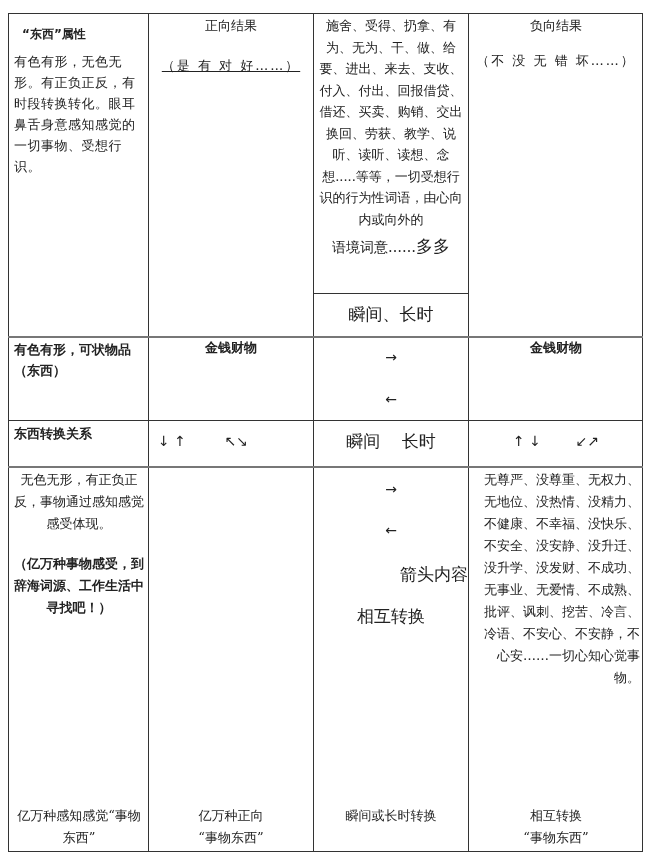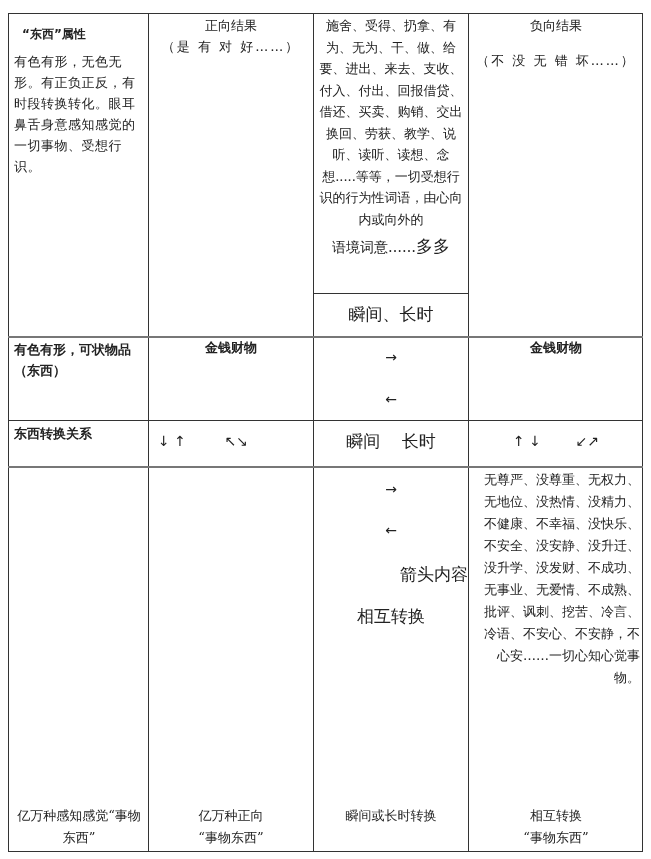--- a/index.html
+++ b/index.html
@@ -33,21 +33,21 @@
   <div class="hl" style="left:0;top:407px;width:635px;border-top:1.5px solid #333;"></div>
   <div class="hl" style="left:0;top:453px;width:635px;"></div>
 
   <div class="cell" style="left:6px;top:8px;width:130px;">
     <div class="title" style="margin-left:8px;margin-bottom:4px;">“东西”属性</div>
     <div class="para" style="letter-spacing:0.5px;">有色有形，无色无形。有正负正反，有时段转换转化。眼耳鼻舌身意感知感觉的一切事物、受想行识。</div>
   </div>
 
   <div class="cell center" style="left:142px;top:2px;width:162px;">
     <div>正向结果</div>
-    <div style="margin-top:0;letter-spacing:2px;">（是 有 对 好……）</div>
+    <div style="margin-top:19px;letter-spacing:2px;text-decoration:underline;">（是 有 对 好……）</div>
   </div>
 
   <div class="cell center" style="left:308px;top:2px;width:150px;line-height:21.5px;">
     <div class="para">施舍、受得、扔拿、有为、无为、干、做、给要、进出、来去、支收、付入、付出、回报借贷、借还、买卖、购销、交出换回、劳获、教学、说听、读听、读想、念想.....等等，一切受想行识的行为性词语，由心向内或向外的</div>
     <div style="margin-top:6px;">
       <span style="font-size:14px;">语境词意……</span><span class="big">多多</span>
     </div>
   </div>
   <div class="cell center big" style="left:306px;top:288px;width:154px;line-height:26px;">瞬间、长时</div>
 
@@ -69,20 +69,24 @@
   </div>
   <div class="cell center big" style="left:306px;top:415px;width:154px;line-height:26px;">
     <span>瞬间</span>
     <span style="margin-left:16px;">长时</span>
   </div>
   <div class="cell center arrow" style="left:462px;top:418px;width:172px;">
     <span>↑ ↓</span>
     <span style="margin-left:30px;">↙↗</span>
   </div>
 
+  <div class="cell" style="left:6px;top:456px;width:130px;">
+    <div class="para center" style="line-height:22px;">无色无形，有正负正反，事物通过感知感觉感受体现。</div>
+    <div class="para bold center" style="margin-top:18px;line-height:22px;">（亿万种事物感受，到辞海词源、工作生活中寻找吧！）</div>
+  </div>
   <div class="cell center" style="left:6px;top:792px;width:130px;line-height:22px;">亿万种感知感觉“事物东西”</div>
 
   <div class="cell center" style="left:142px;top:792px;width:162px;line-height:22px;">
     <div>亿万种正向</div>
     <div>“事物东西”</div>
   </div>
 
   <div class="cell center" style="left:306px;top:456px;width:154px;">
     <div class="arrow" style="margin-top:10px;">→</div>
     <div class="arrow" style="margin-top:20px;">←</div>

